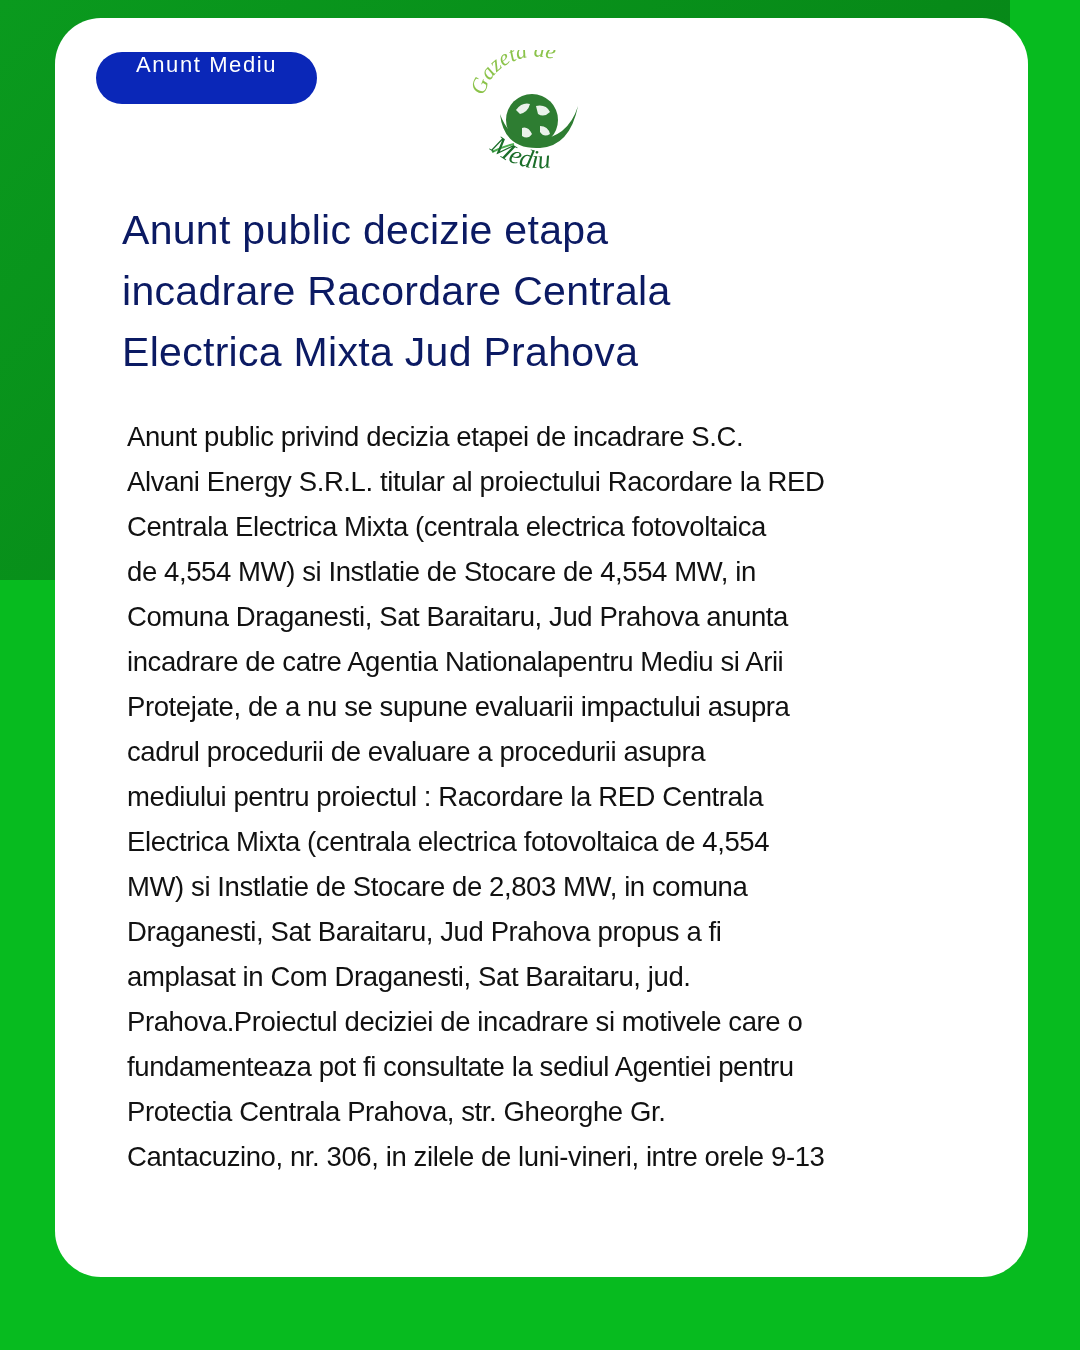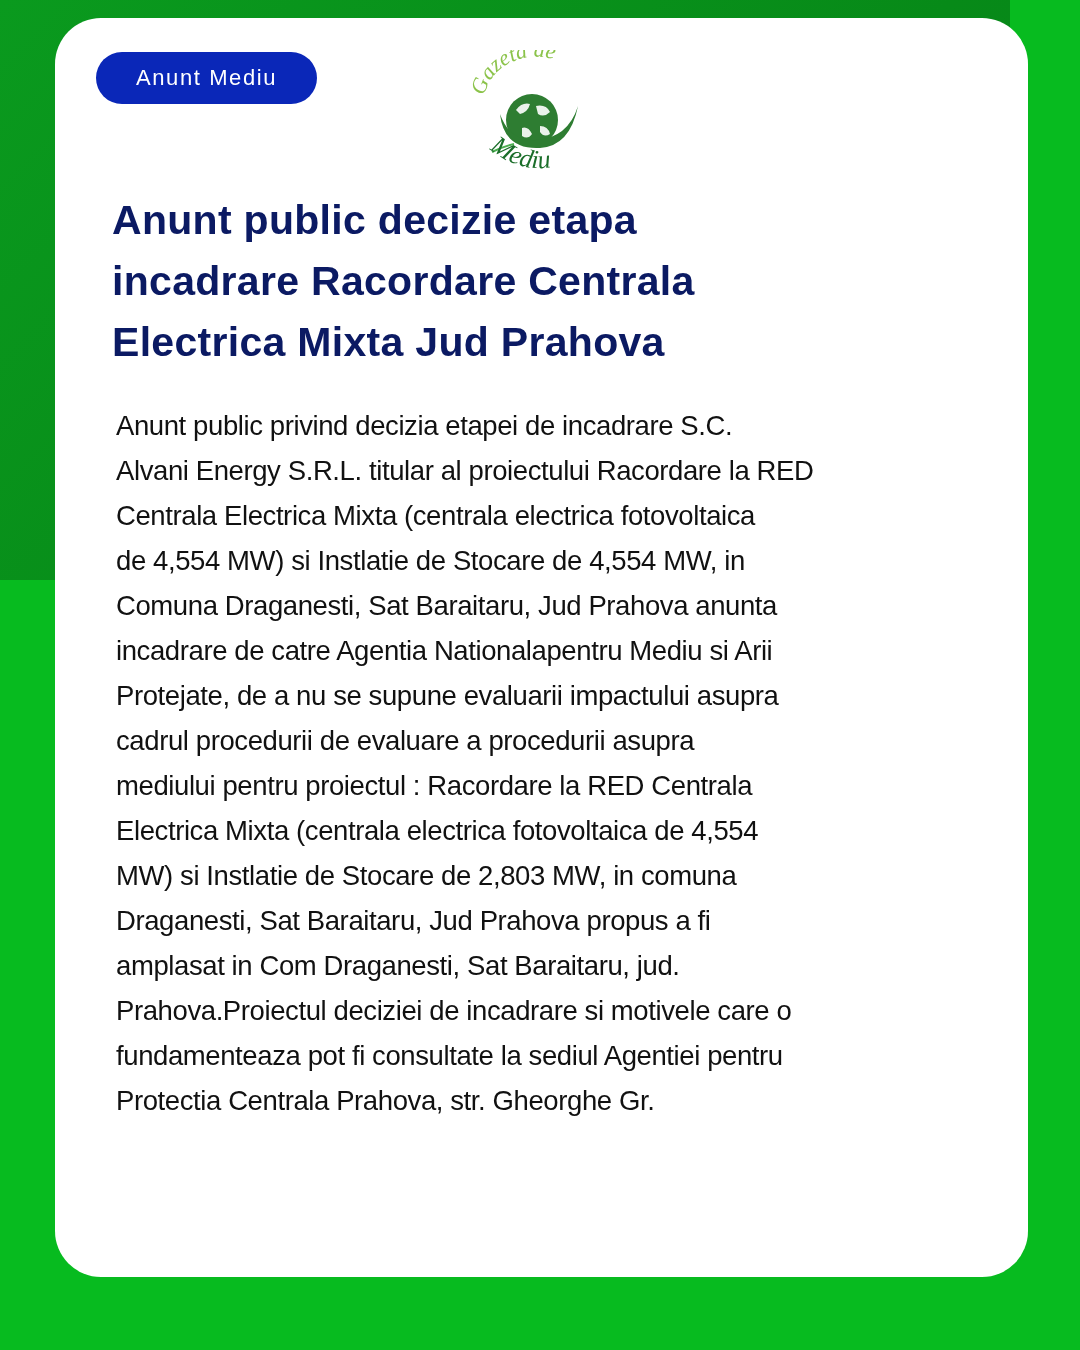--- a/index.html
+++ b/index.html
@@ -12,33 +12,33 @@
       position: absolute; left: 0; top: 0; width: 1010px; height: 580px;
       background: linear-gradient(135deg, #0a9a1e 0%, #078a18 60%, #06801a 100%);
     }
     .card {
       position: absolute; left: 55px; top: 18px; width: 973px; height: 1259px;
       background: #ffffff; border-radius: 46px; overflow: hidden;
     }
     .badge {
       position: absolute; left: 41px; top: 34px; width: 221px; height: 52px;
       background: #0a27b8; border-radius: 26px; color: #ffffff;
-      display: flex; align-items: center; justify-content: center;
+      display: flex; justify-content: center;
       font-size: 22px; letter-spacing: 1.6px;
     }
     .logo {
       position: absolute; left: 415px; top: 32px; width: 130px; height: 140px;
     }
     .title {
-      position: absolute; left: 57px; top: 172px; width: 860px; margin: 0;
-      color: #0b1a63; font-weight: bold; font-size: 41px; line-height: 61px;
+      position: absolute; left: 57px; top: 172px; width: 860px; margin: 10px;
+      color: #0b1a63; font-weight: normal; font-size: 41px; line-height: 61px;
       letter-spacing: 0.3px;
     }
     .body-text {
-      position: absolute; left: 57px; top: 381px; width: 870px; margin: 4px;
+      position: absolute; left: 57px; top: 381px; width: 870px; margin: 15px;
       color: #111111; font-size: 27.5px; line-height: 45px; letter-spacing: -0.4px;
     }
     .body-text span { display: block; white-space: nowrap; }
   </style>
 </head>
 <body>
 
 <div class="bg-dark"></div>
 
 <div class="card">
@@ -82,15 +82,16 @@
     <span>Protejate, de a nu se supune evaluarii impactului asupra</span>
     <span>cadrul procedurii de evaluare a procedurii asupra</span>
     <span>mediului pentru proiectul : Racordare la RED Centrala</span>
     <span>Electrica Mixta (centrala electrica fotovoltaica de 4,554</span>
     <span>MW) si Instlatie de Stocare de 2,803 MW, in comuna</span>
     <span>Draganesti, Sat Baraitaru, Jud Prahova propus a fi</span>
     <span>amplasat in Com Draganesti, Sat Baraitaru, jud.</span>
     <span>Prahova.Proiectul deciziei de incadrare si motivele care o</span>
     <span>fundamenteaza pot fi consultate la sediul Agentiei pentru</span>
     <span>Protectia Centrala Prahova, str. Gheorghe Gr.</span>
+    <span>Cantacuzino, nr. 306, in zilele de luni-vineri, intre orele 9-13</span>
   </div>
 
 </div>
 
 </body></html>

